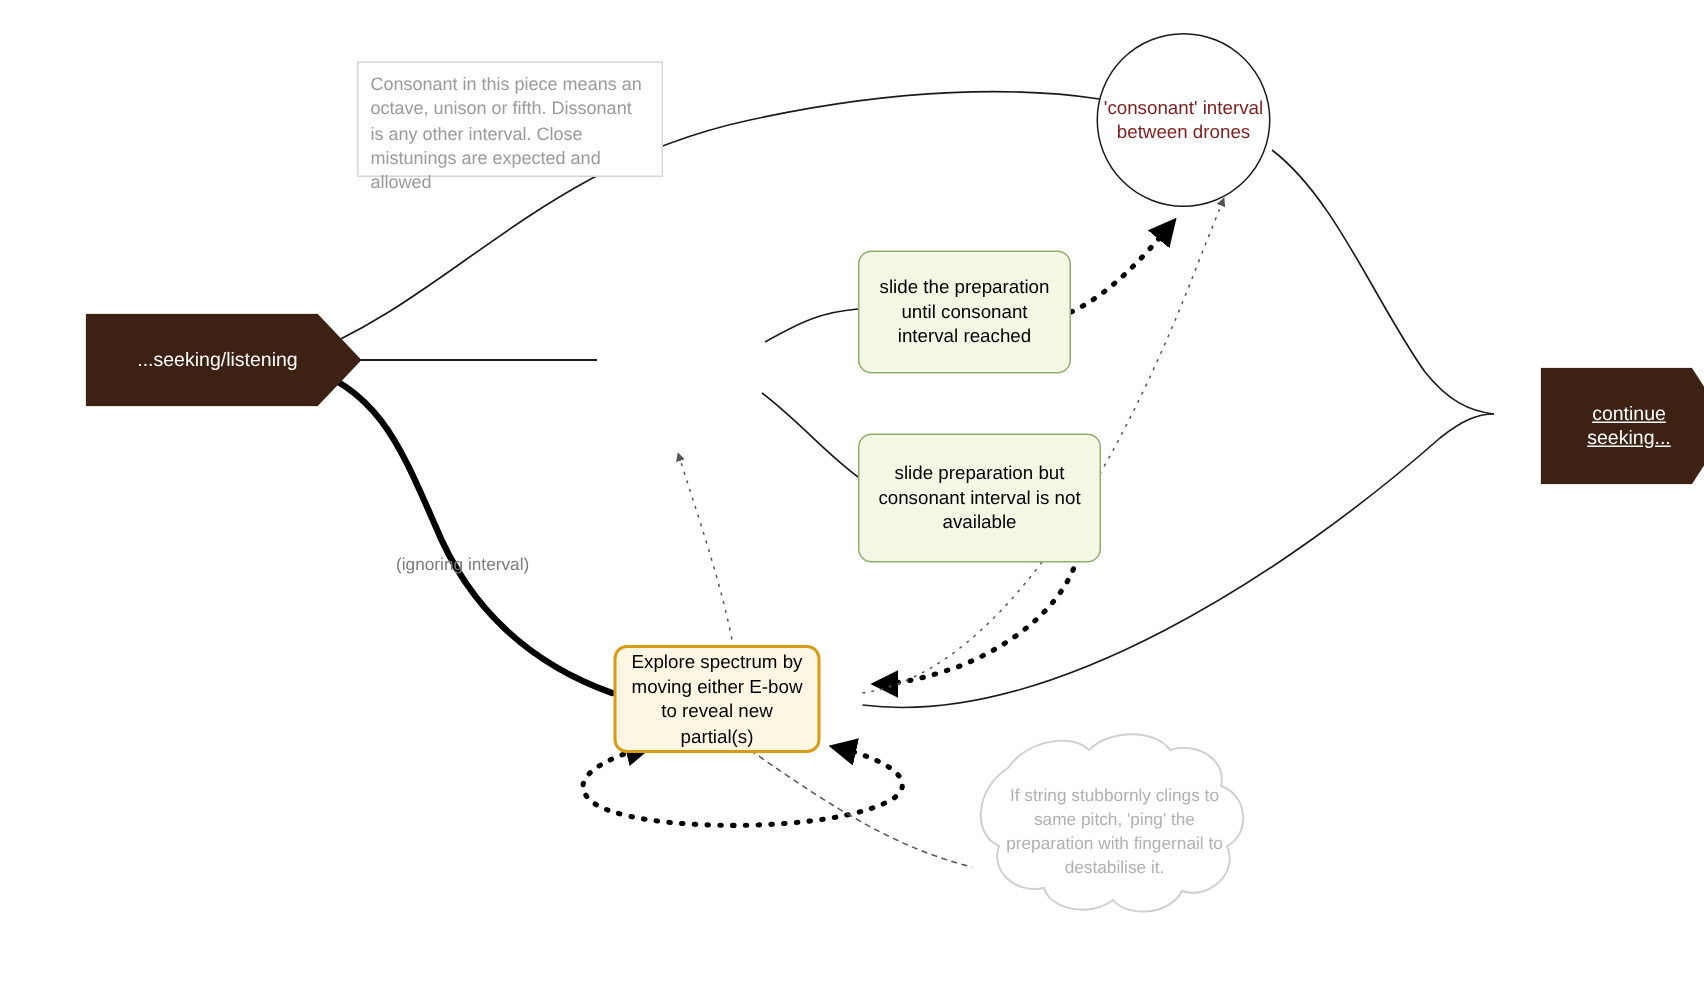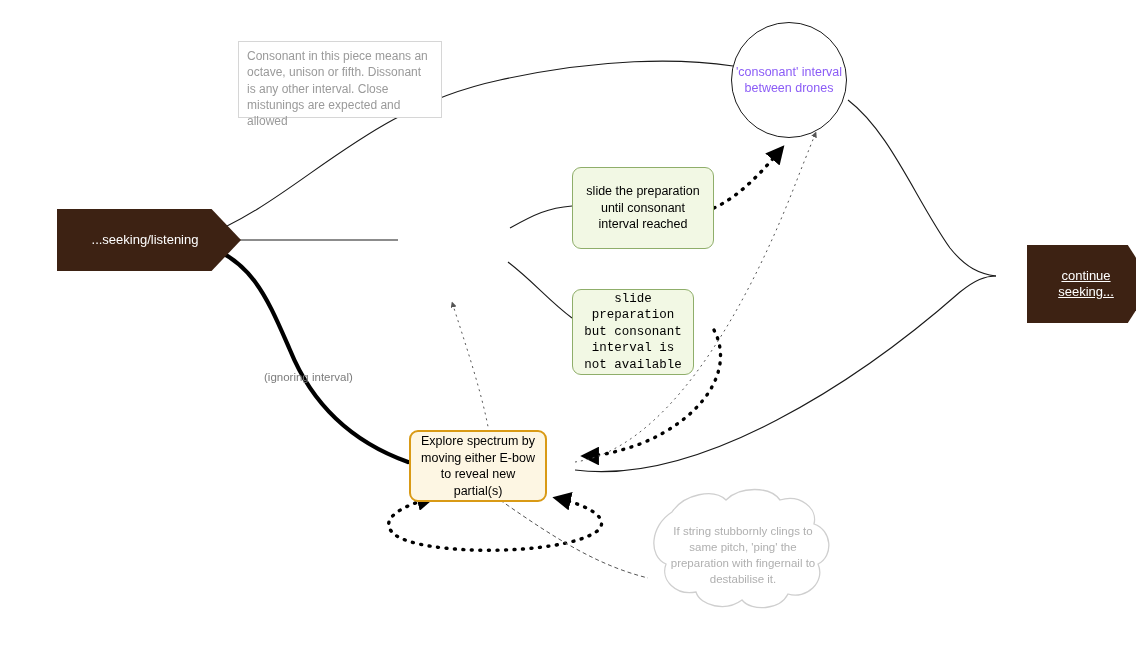--- a/index.html
+++ b/index.html
@@ -50,21 +50,21 @@
     clip-path: polygon(0 0, 80% 0, 100% 50%, 80% 100%, 0 100%);
   }
 
   
   .circle {
     border: 1.3px solid #1a1a1a;
     border-radius: 50%;
     background: #ffffff;
     font-size: 12.5px;
     line-height: 1.3;
-    color: #8b5cf6;
+    color: #7f1d1d;
   }
 
   
   .greenbox {
     border: 1.2px solid #8fae6a;
     border-radius: 9px;
     background: #f2f8e4;
     font-size: 12.5px;
     line-height: 1.32;
     color: #000000;
@@ -176,21 +176,21 @@
 
 
   <div class="node circle" style="left:731px; top:22px; width:116px; height:116px;">
     <span>'consonant' interval between drones</span>
   </div>
 
   <div class="node greenbox" style="left:572px; top:167px; width:142px; height:82px;">
     <span>slide the preparation until consonant interval reached</span>
   </div>
 
-  <div class="node greenbox" style="left:572px; top:289px; width:122px; height:86px;font-family:Liberation Mono, monospace;">
+  <div class="node greenbox" style="left:572px; top:289px; width:162px; height:86px;">
     <span>slide preparation but consonant interval is not available</span>
   </div>
 
   <div class="node orangebox" style="left:409px; top:430px; width:138px; height:72px;">
     <span>Explore spectrum by moving either E-bow to reveal new partial(s)</span>
   </div>
 
   <div class="node notebox" style="left:238px; top:41px; width:204px; height:77px;">
     <span>Consonant in this piece means an octave, unison or fifth. Dissonant is any other interval. Close mistunings are expected and allowed</span>
   </div>

